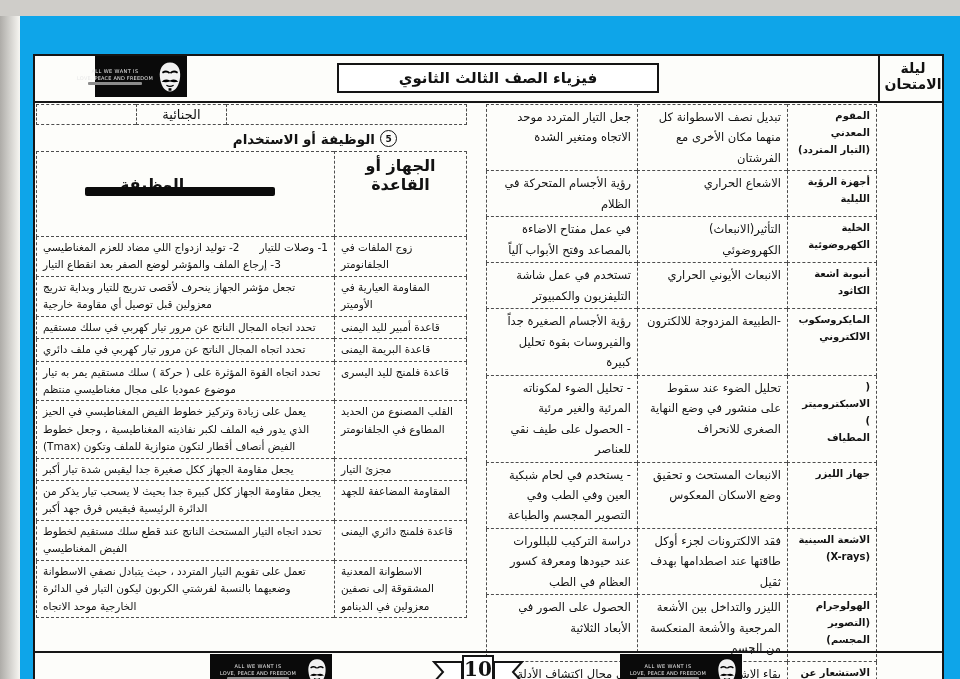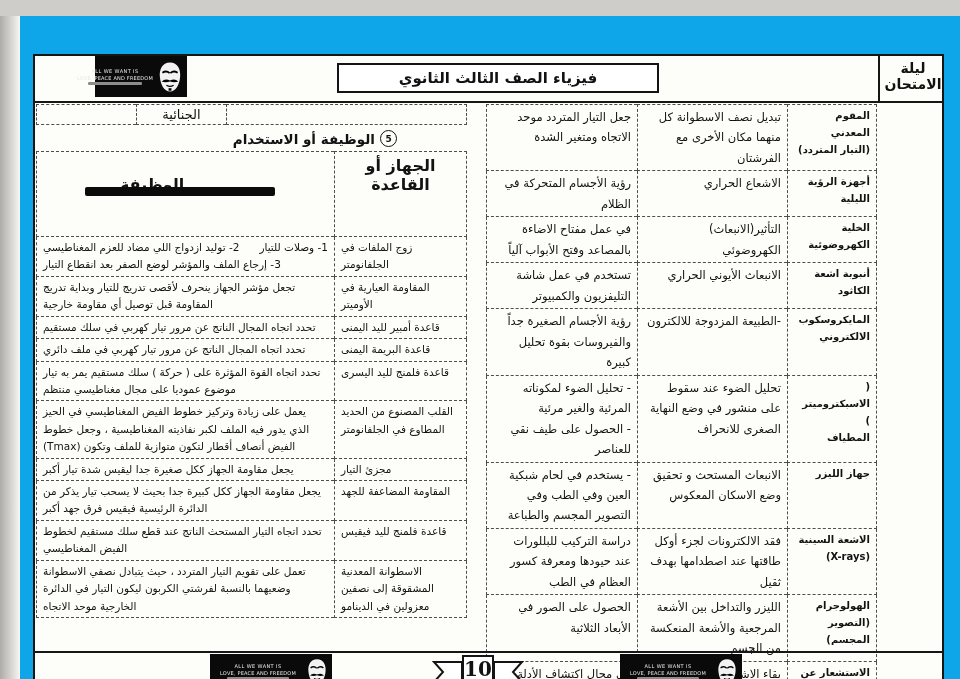--- a/index.html
+++ b/index.html
@@ -187,21 +187,21 @@
         </tr>
       </thead>
       <tbody>
           <tr>
             <td class="term">زوج الملفات في الجلفانومتر</td>
             <td>1- وصلات للتيار      2- توليد ازدواج اللي مضاد للعزم المغناطيسي
 3- إرجاع الملف والمؤشر لوضع الصفر بعد انقطاع التيار</td>
           </tr>
           <tr>
             <td class="term">المقاومة العيارية في الأوميتر</td>
-            <td>تجعل مؤشر الجهاز ينحرف لأقصى تدريج للتيار وبداية تدريج المقاومة قبل توصيل أي مقاومة خارجية</td>
+            <td>تجعل مؤشر الجهاز ينحرف لأقصى تدريج للتيار وبداية تدريج معزولين قبل توصيل أي مقاومة خارجية</td>
           </tr>
           <tr>
             <td class="term">قاعدة أمبير لليد اليمنى</td>
             <td>تحدد اتجاه المجال الناتج عن مرور تيار كهربي في سلك مستقيم</td>
           </tr>
           <tr>
             <td class="term">قاعدة البريمة اليمنى</td>
             <td>تحدد اتجاه المجال الناتج عن مرور تيار كهربي في ملف دائري</td>
           </tr>
           <tr>
@@ -214,21 +214,21 @@
           </tr>
           <tr>
             <td class="term">مجزئ التيار</td>
             <td>يجعل مقاومة الجهاز ككل صغيرة جدا ليقيس شدة تيار أكبر</td>
           </tr>
           <tr>
             <td class="term">المقاومة المضاعفة للجهد</td>
             <td>يجعل مقاومة الجهاز ككل كبيرة جدا بحيث لا يسحب تيار يذكر من الدائرة الرئيسية فيقيس فرق جهد أكبر</td>
           </tr>
           <tr>
-            <td class="term">قاعدة فلمنج لليد فيقيس</td>
+            <td class="term">قاعدة فلمنج دائري اليمنى</td>
             <td>تحدد اتجاه التيار المستحث الناتج عند قطع سلك مستقيم لخطوط الفيض المغناطيسي</td>
           </tr>
           <tr>
             <td class="term">الاسطوانة المعدنية المشقوقة إلى نصفين معزولين في الدينامو</td>
             <td>تعمل على تقويم التيار المتردد ، حيث يتبادل نصفي الاسطوانة وضعيهما بالنسبة لفرشتي الكربون ليكون التيار في الدائرة الخارجية موحد الاتجاه</td>
           </tr>
         </tbody>
     </table>
   </div>
 

